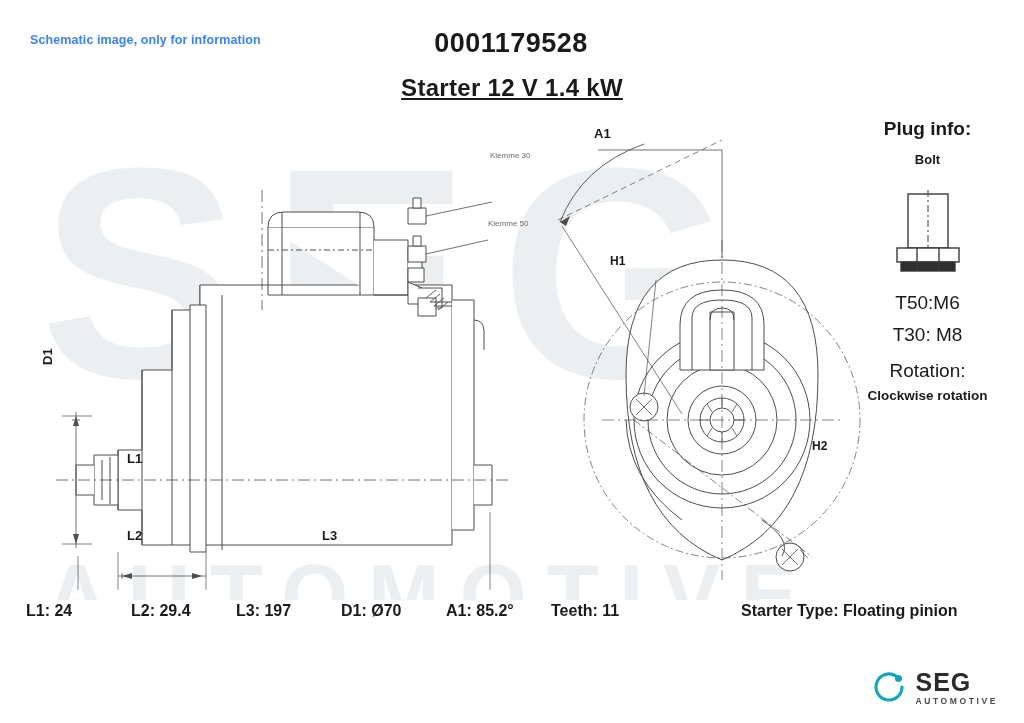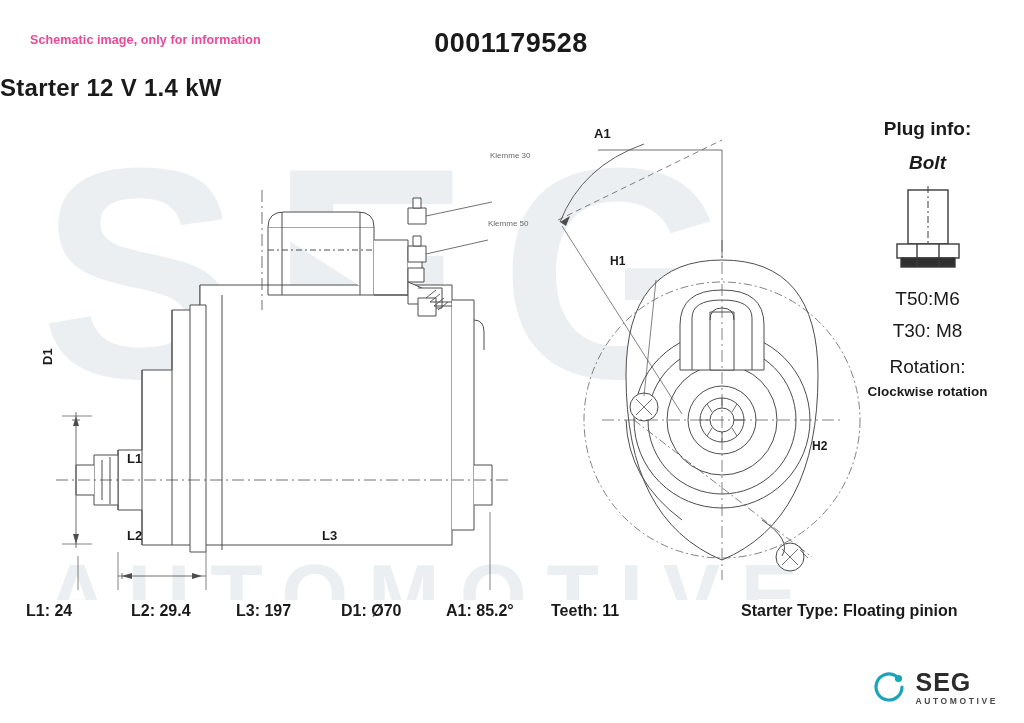--- a/index.html
+++ b/index.html
@@ -9,30 +9,30 @@
     font-family:"Liberation Sans", sans-serif;
     color:#1a1a1a;
     position:relative;
     overflow:hidden;
   }
   .page{position:absolute;inset:0;}
 
   
   .note{
     position:absolute;left:30px;top:33px;
-    font-size:12.5px;font-weight:600;color:#ec4899;
+    font-size:12.5px;font-weight:600;color:#3b82f6;
     letter-spacing:.1px;
   }
   .title-part{
     position:absolute;left:0;right:2px;top:28px;
     text-align:center;font-size:27px;font-weight:bold;letter-spacing:.5px;
   }
   .title-desc{
     position:absolute;left:0;right:0;top:74px;
-    text-align:left;font-size:24px;font-weight:bold;letter-spacing:.3px;
+    text-align:center;font-size:24px;font-weight:bold;letter-spacing:.3px;text-decoration:underline;
   }
 
   
   .watermark{
     position:absolute;left:0;top:120px;width:1024px;height:480px;
     overflow:hidden;pointer-events:none;
   }
   .wm-text{
     position:absolute;
     color:#eceff1;
@@ -55,21 +55,21 @@
     position:absolute;left:22px;top:120px;width:980px;height:470px;
   }
   .drawing svg{display:block;}
 
   
   .plug-panel{
     position:absolute;left:840px;top:118px;width:175px;
     text-align:center;
   }
   .plug-title{font-size:19px;font-weight:bold;margin:0 0 12px 0;}
-  .plug-bolt-label{font-size:19px;font-weight:bold;margin-bottom:10px;font-style:italic;}
+  .plug-bolt-label{font-size:13px;font-weight:bold;margin-bottom:21px;}
   .bolt-img{margin:0 auto 12px auto;width:80px;height:92px;}
   .plug-line{font-size:19px;font-weight:normal;margin:10px 0;}
   .rot-title{font-size:19px;font-weight:normal;margin:14px 0 6px 0;text-align:center;}
   .rot-value{font-size:13.5px;font-weight:bold;}
 
   
   .specs{
     position:absolute;left:26px;top:600px;width:975px;
     font-size:16px;font-weight:bold;line-height:22px;
   }

